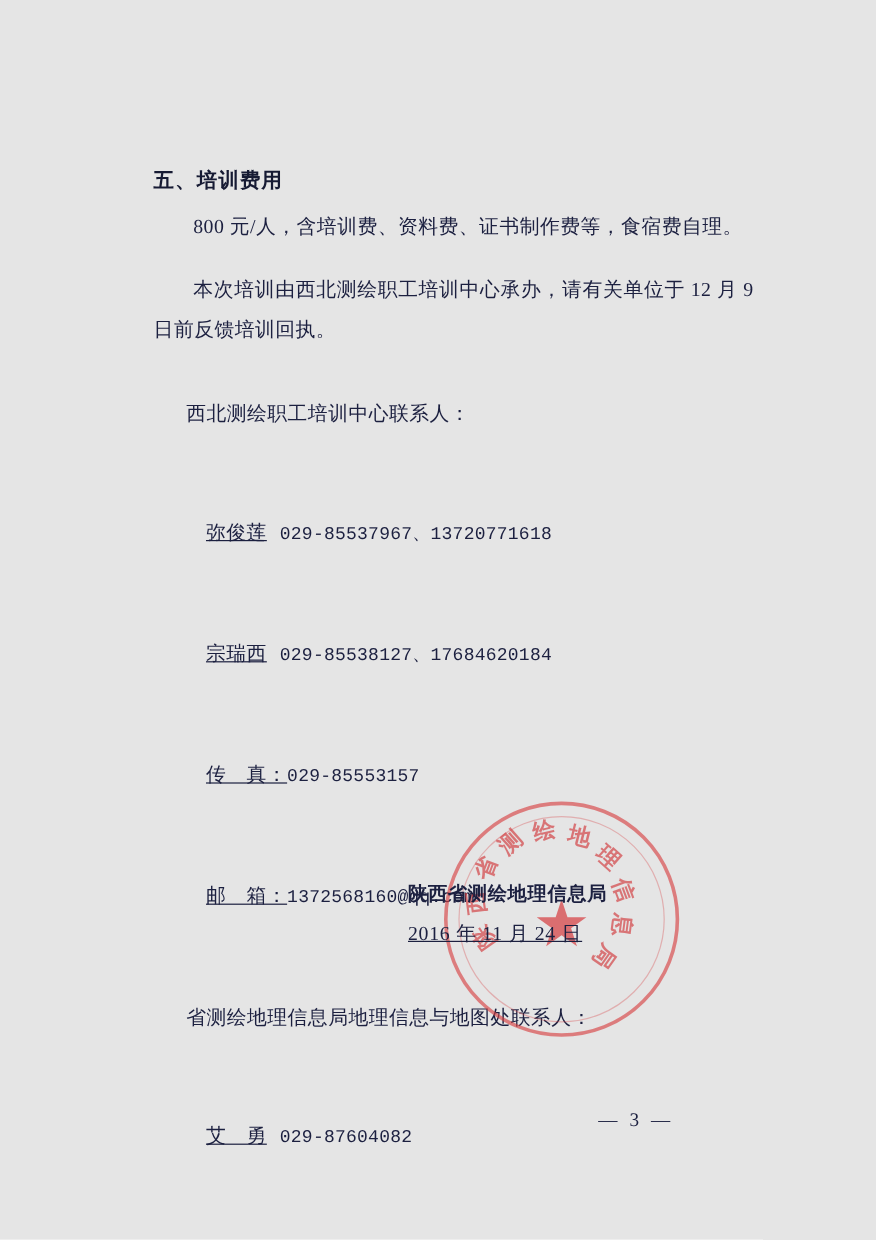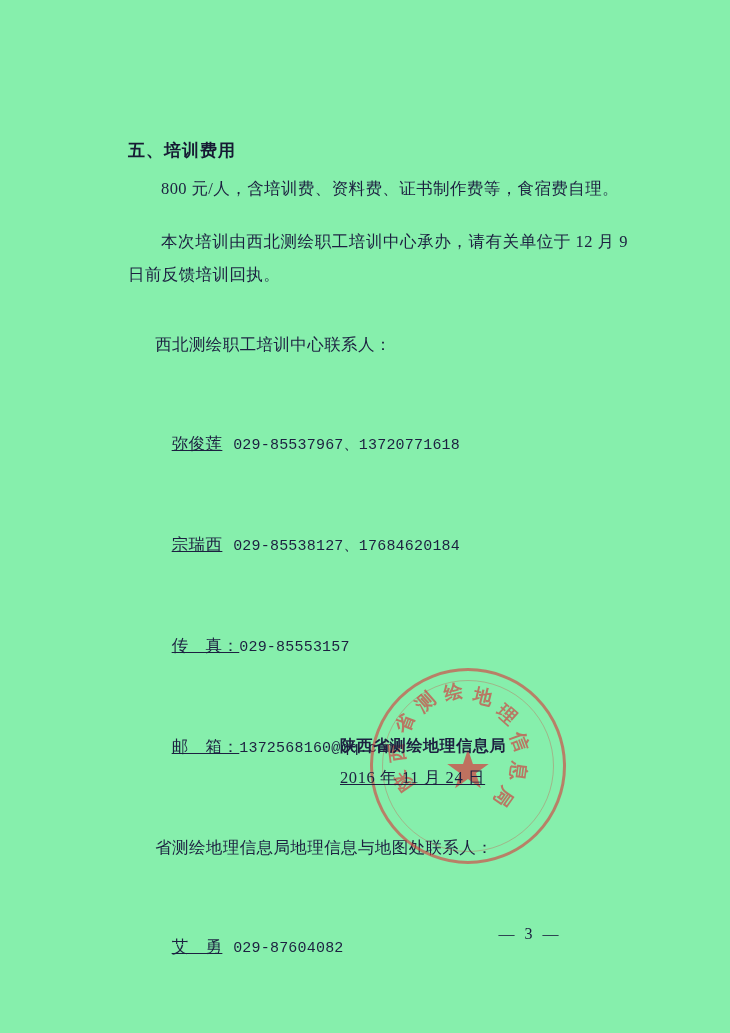--- a/index.html
+++ b/index.html
@@ -11,21 +11,21 @@
     width: 730px;
     height: 1033px;
     position: relative;
     overflow: hidden;
     font-family: "Liberation Serif", "DejaVu Serif", serif;
     color: #1a1a2e;
   }
   .page {
     position: absolute;
     inset: 0;
-    background: #86efac;
+    background: #e5e5e5;
   }
   .doc-body {
     position: absolute;
     left: 128px;
     top: 136px;
     width: 500px;
   }
   .section-heading {
     font-family: "Liberation Sans", "DejaVu Sans", sans-serif;
     font-weight: bold;

